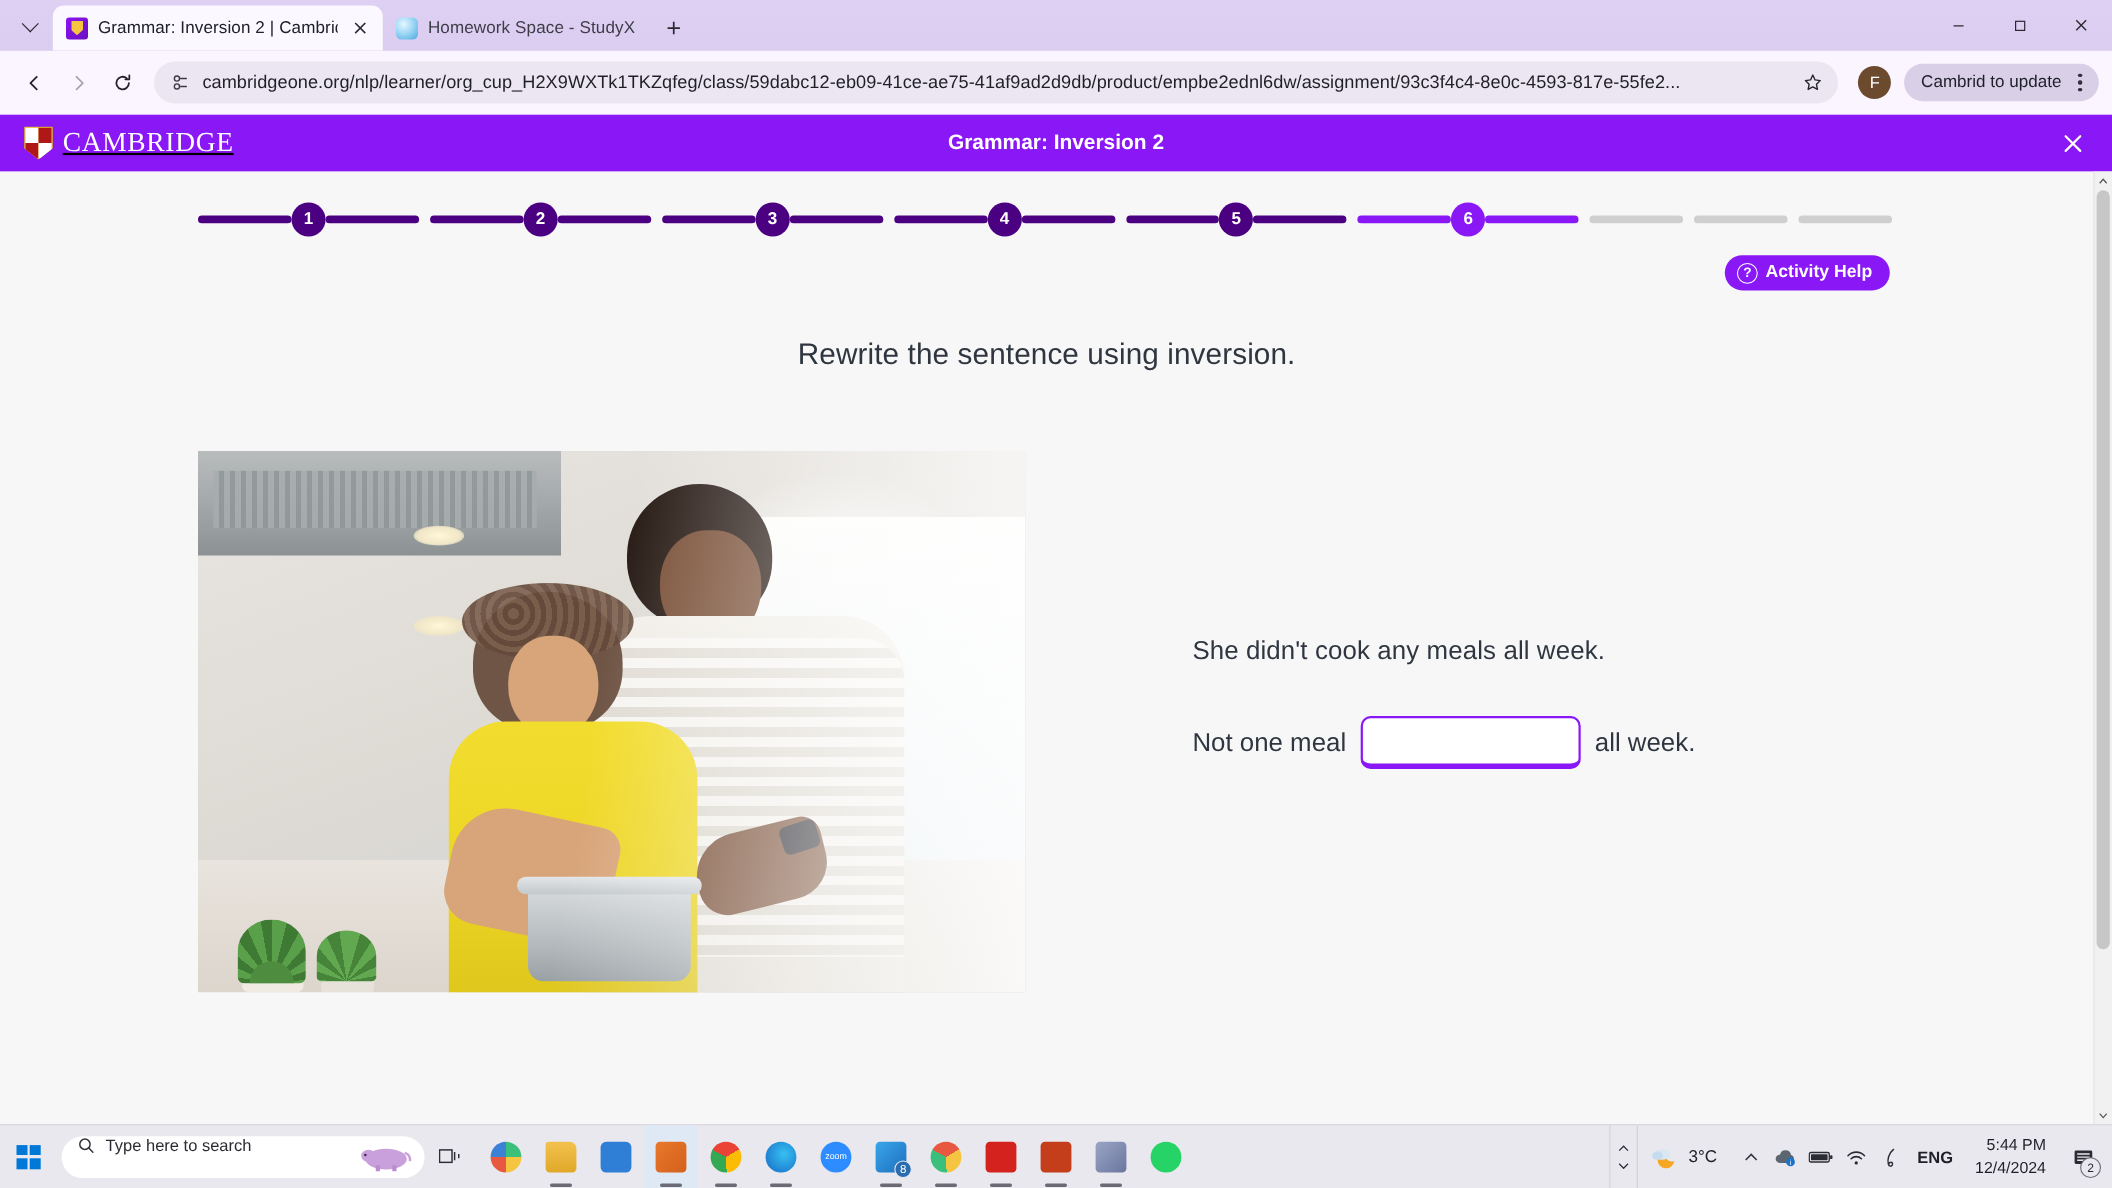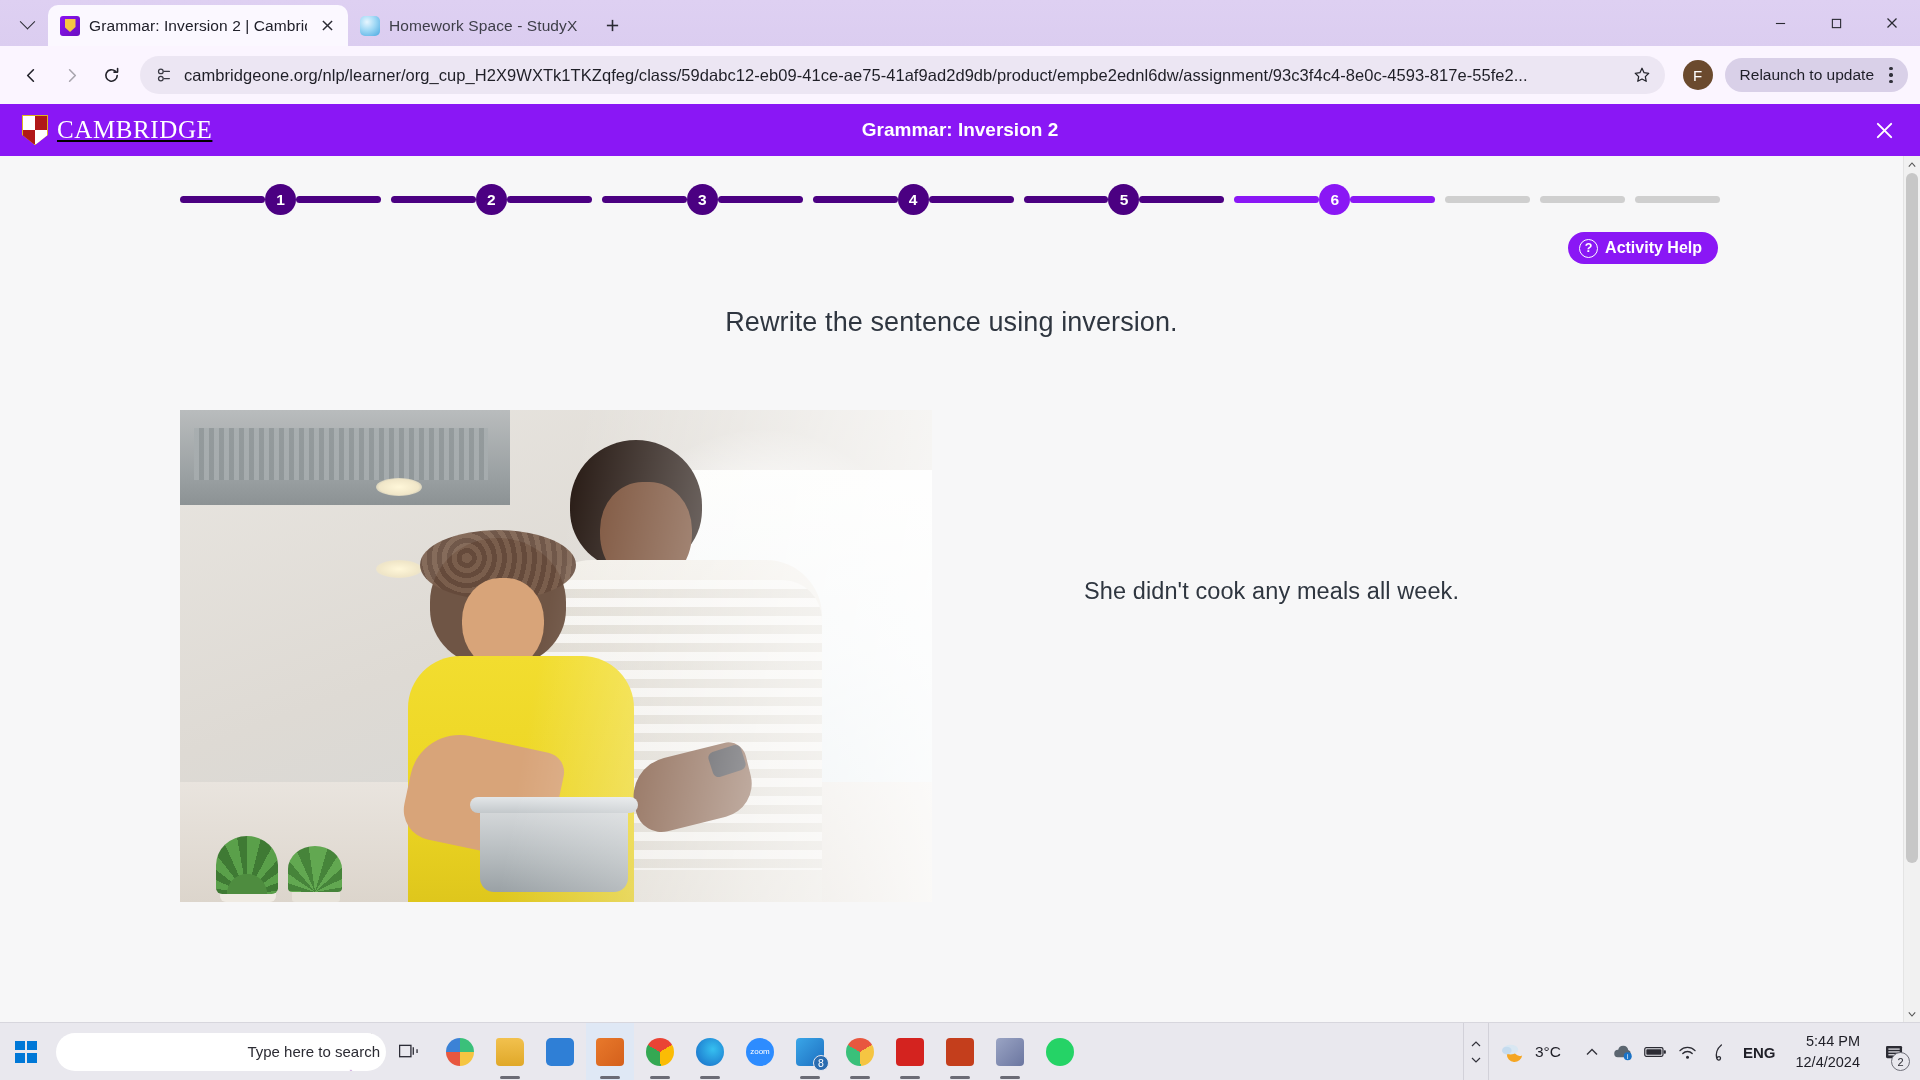--- a/index.html
+++ b/index.html
@@ -232,22 +232,22 @@
   
   .taskbar {
     height: 58px; background: #e9e8ee; display: flex; align-items: center;
     position: relative; border-top: 1px solid #d7d6dd;
   }
   .start { width: 52px; height: 58px; display:flex; align-items:center; justify-content:center; cursor:pointer; }
   .winlogo { width: 22px; height: 22px; display:grid; grid-template-columns:1fr 1fr; grid-template-rows:1fr 1fr; gap:2.4px; }
   .winlogo i { background:#0078d7; display:block; }
   .search-pill {
     width: 330px; height: 38px; background: #ffffff; border-radius: 19px;
-    display: flex; align-items: flex-end; gap: 9px; padding: 0 6px 0 14px;
-    margin-left: 4px; cursor: text; position: relative; overflow: hidden; flex-direction: column;
+    display: flex; align-items: flex-start; gap: 9px; padding: 0 6px 0 14px;
+    margin-left: 4px; cursor: text; position: relative; overflow: hidden;
   }
   .search-text { font-size: 15px; color: #2b2b33; flex:1 1 auto; }
   .taskview { width: 46px; height:58px; display:flex; align-items:center; justify-content:center; cursor:pointer; }
   .tb-apps { display: flex; align-items: center; gap: 2px; margin-left: 4px; }
   .tb-app { width: 48px; height: 58px; display:flex; align-items:center; justify-content:center; position:relative; cursor:pointer; }
   .tb-app.active { background: #dfe8f5; }
   .tb-app.open::after { content:""; position:absolute; bottom:2px; left:14px; width:20px; height:3px; border-radius:2px; background:#6b6b75; }
   .tb-ico { width: 28px; height: 28px; border-radius: 5px; position: relative; }
   .badge {
     position: absolute; right: 5px; bottom: 10px;
@@ -349,21 +349,21 @@
       <span class="star-btn">
         <svg viewBox="0 0 20 20" width="18" height="18">
             <path d="M10 2.5 L12.3 7.4 L17.5 8.1 L13.7 11.8 L14.7 17 L10 14.5 L5.3 17 L6.3 11.8 L2.5 8.1 L7.7 7.4 Z" fill="none" stroke="#23232b" stroke-width="1.4" stroke-linejoin="round"></path>
           </svg>
       </span>
     </div>
 
     <div class="profile-av">F</div>
 
     <div class="relaunch">
-      <span>Relaunch to update</span>
+      <span>Cambrid to update</span>
       <span class="kebab">
           <i></i>
           <i></i>
           <i></i>
         </span>
     </div>
   </div>
 
   <div class="page">
 
@@ -452,20 +452,25 @@
             <div class="ph-pot"></div>
             <div class="ph-pot1"></div>
             <div class="ph-plant1"></div>
             <div class="ph-pot2"></div>
             <div class="ph-plant2"></div>
             <div class="ph-fade"></div>
           </div>
 
           <div class="qpanel">
             <div class="src-sentence">She didn't cook any meals all week.</div>
+            <div class="answer-line">
+              <span>Not one meal</span>
+              <input class="blank-input" type="text" placeholder="" style="">
+              <span>all week.</span>
+            </div>
           </div>
         </div>
       </div>
 
       <div class="vscroll">
         <div class="vs-arrow">
           <svg viewBox="0 0 10 10" width="8" height="8">
               <path d="M1 7 L5 2.5 L9 7" fill="none" stroke="#555" stroke-width="1.4"></path>
             </svg>
         </div>

